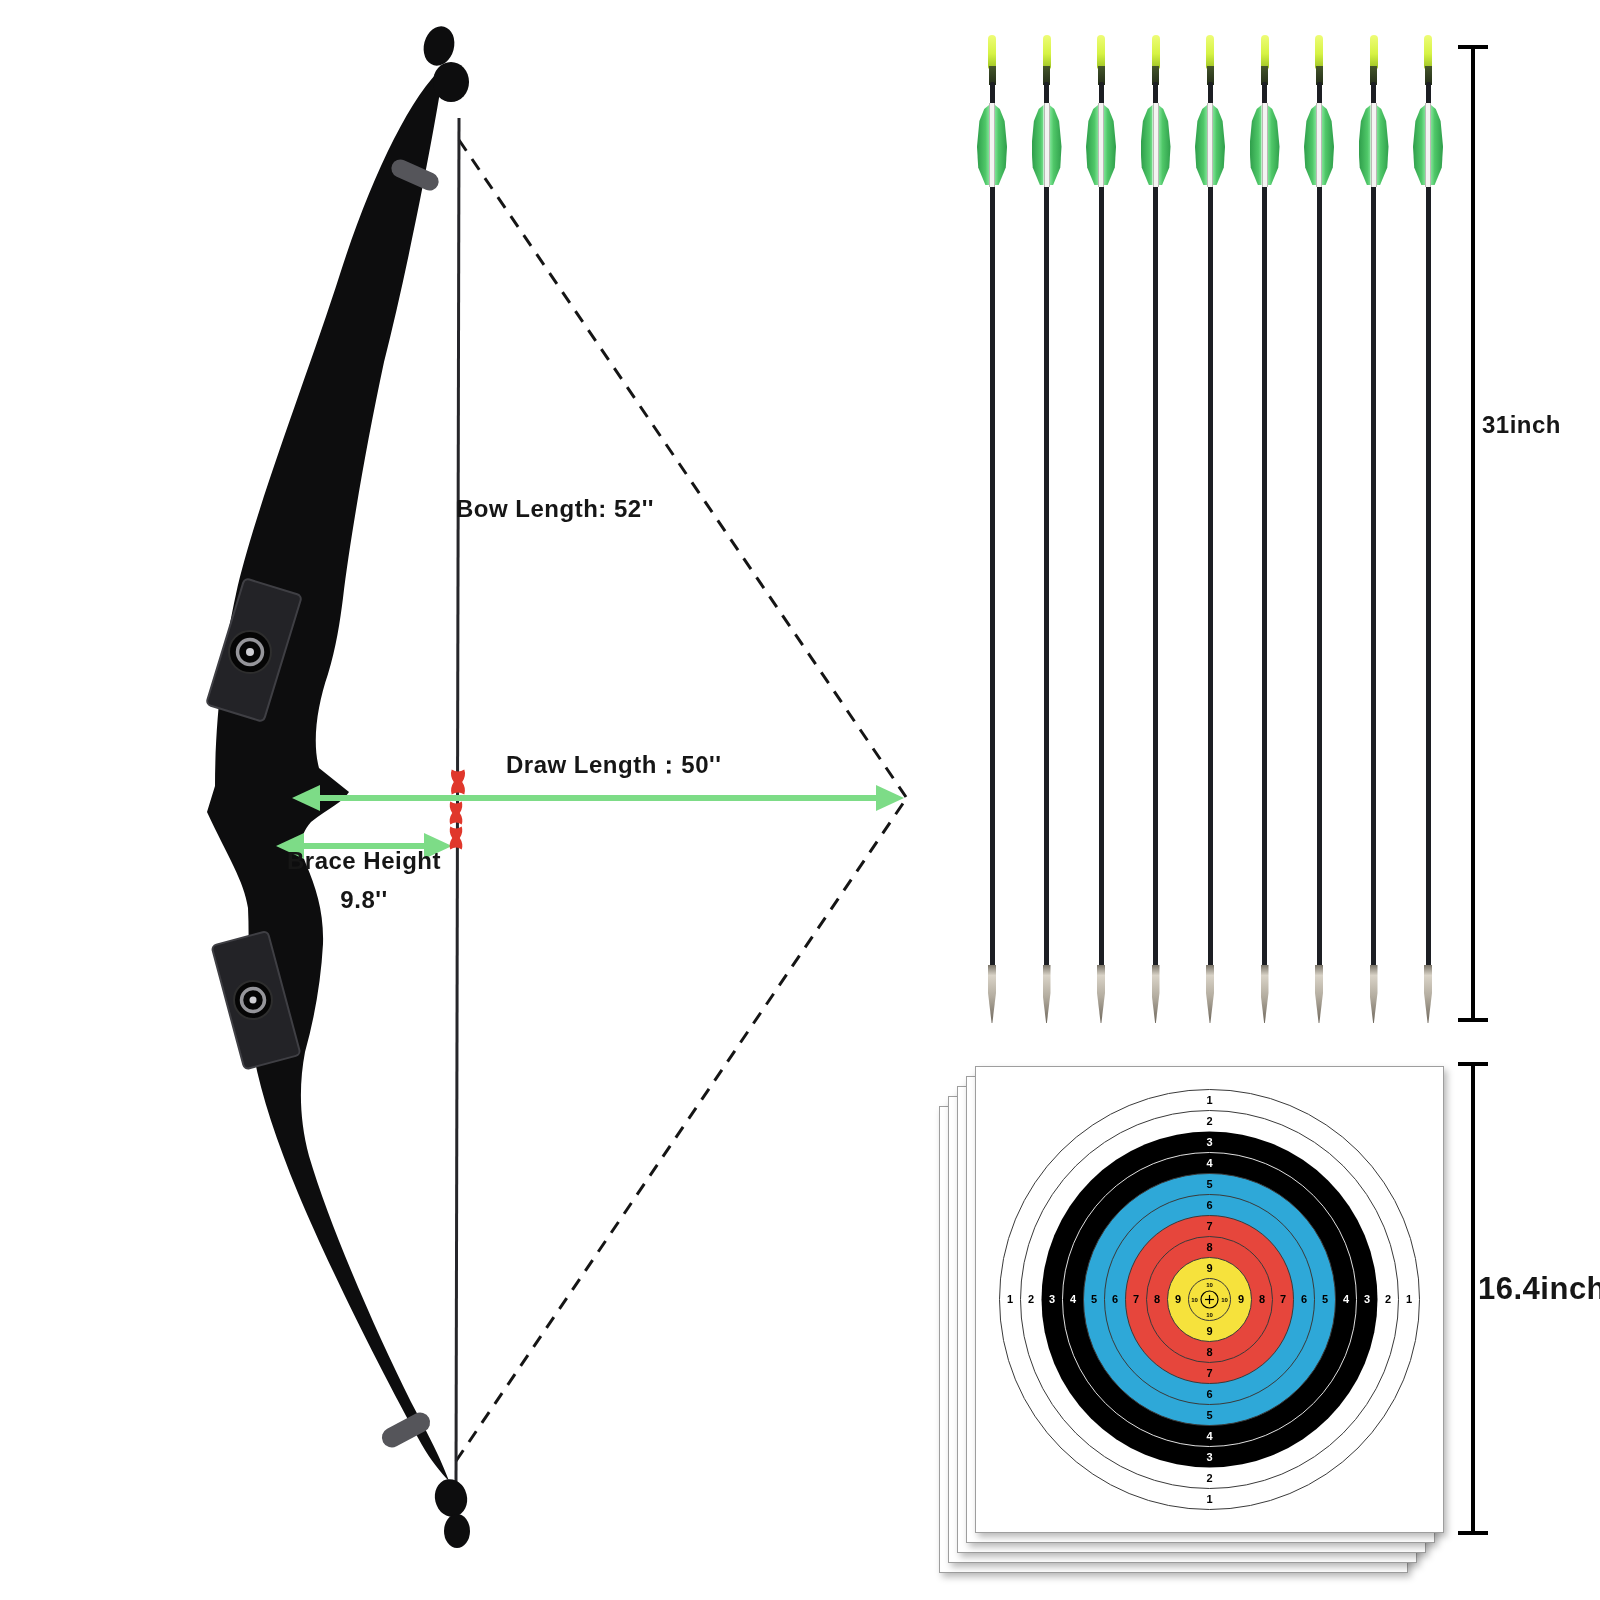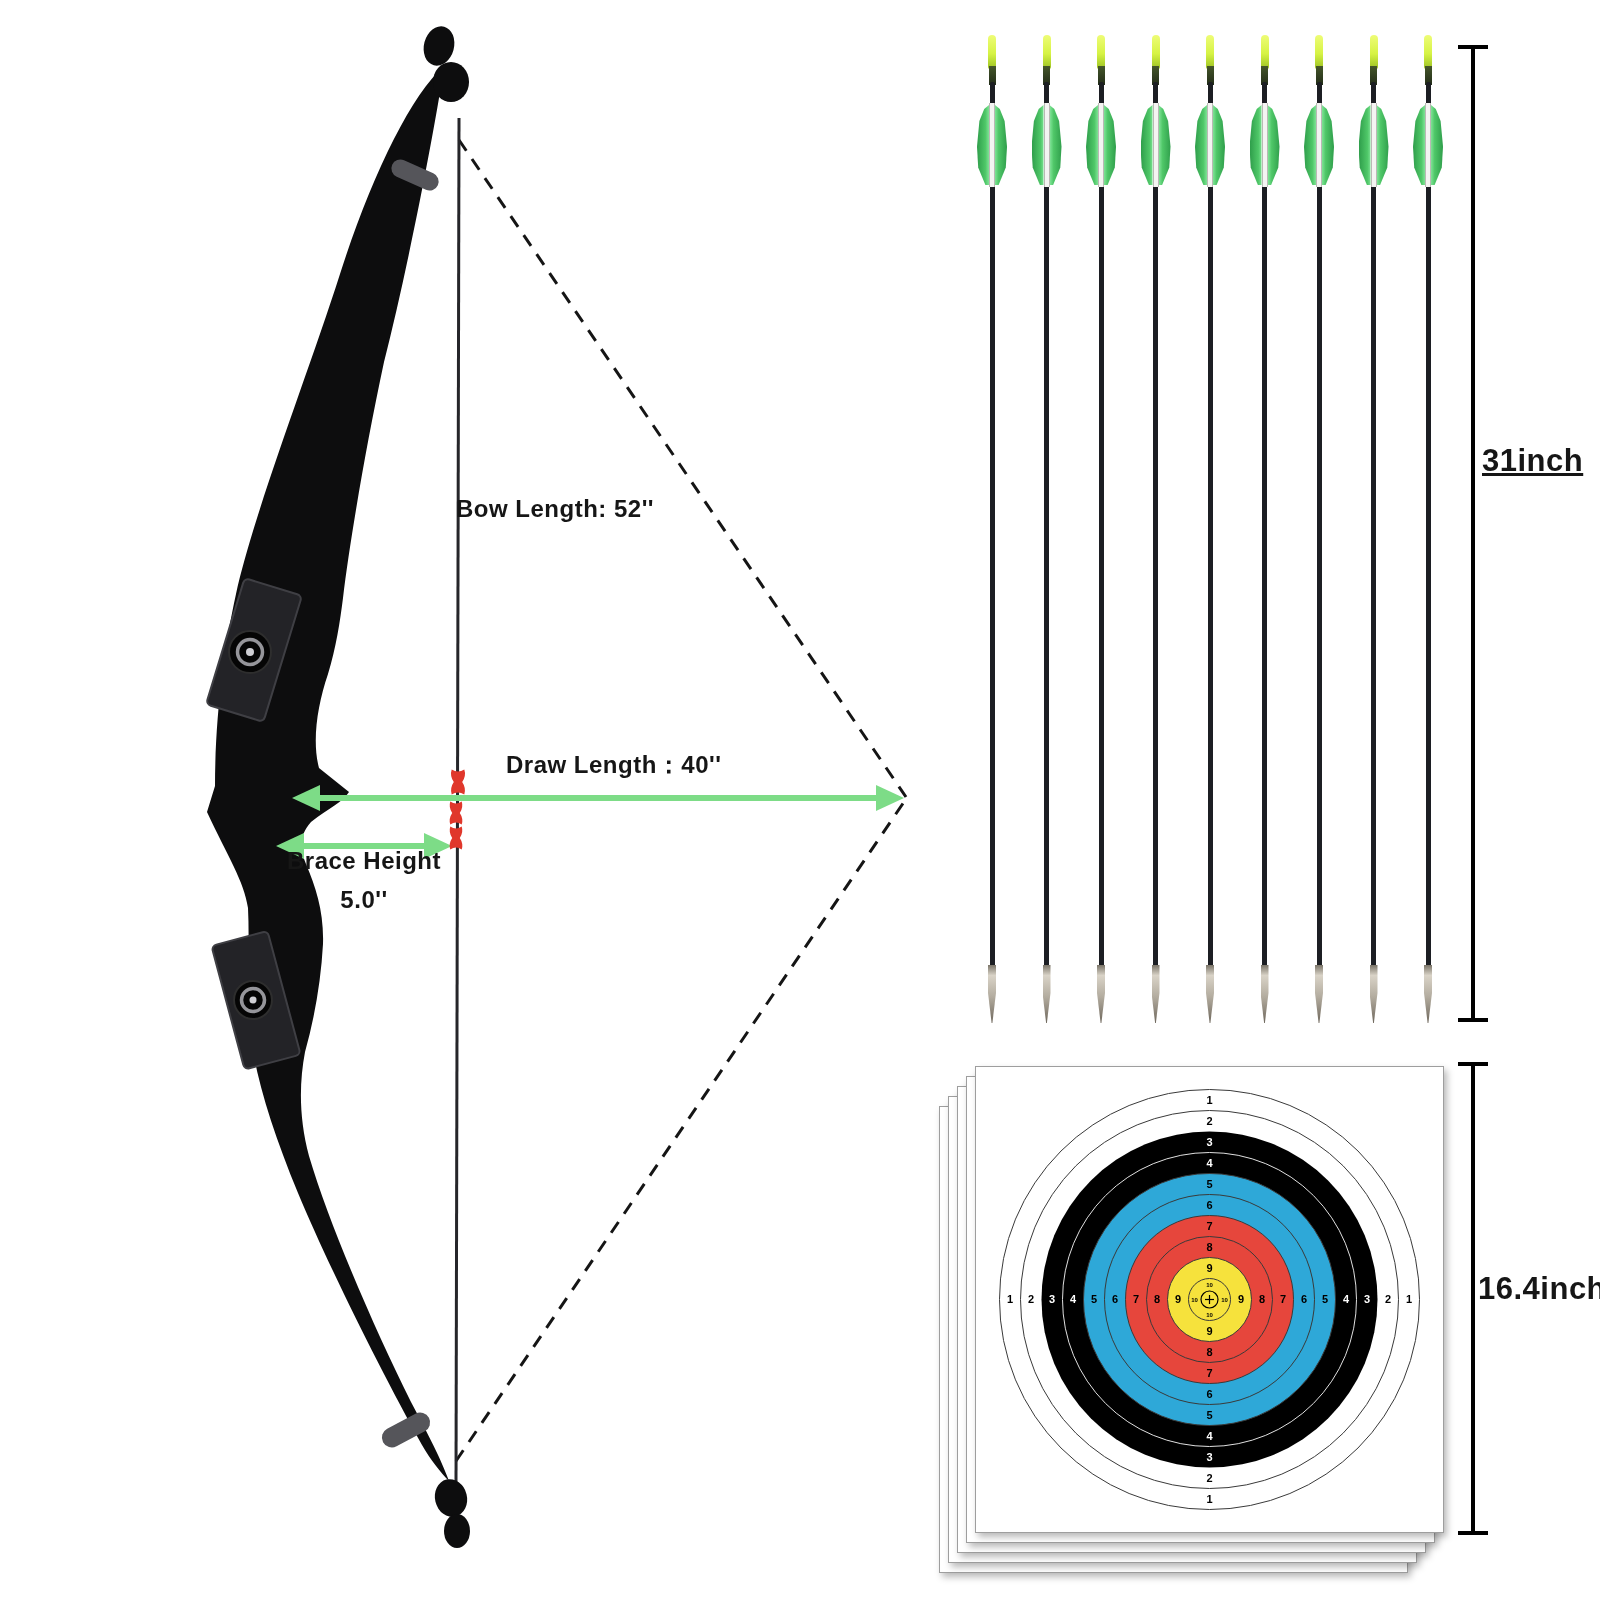--- a/index.html
+++ b/index.html
@@ -8,21 +8,21 @@
     overflow:hidden; font-family:"Liberation Sans", sans-serif;
   }
   .label{
     position:absolute; font-weight:700; color:#161616; white-space:nowrap;
     font-size:24px; line-height:1.1; letter-spacing:0.5px;
   }
   #bow-length-label{left:456px; top:496px;}
   #draw-length-label{left:506px; top:752px;}
   #brace-height-label{left:268px; top:848px; width:192px; text-align:center;}
   #brace-height-value{left:268px; top:887px; width:192px; text-align:center;}
-  #arrow-length-label{left:1482px; top:444px; font-size:31px;text-decoration:underline;}
+  #arrow-length-label{left:1482px; top:412px; font-size:24px;}
   #target-size-label{left:1478px; top:1272px; font-size:31px;}
 
   .bow-svg{position:absolute; left:0; top:0; width:950px; height:1600px;}
 
   
   .measure{position:absolute; width:30px;}
   .measure .rule{position:absolute; left:13px; top:0; bottom:0; width:4px; background:var(--ink);}
   .measure .cap{position:absolute; left:0; width:30px; height:4px; background:var(--ink);}
   .measure .cap.top{top:0;}
   .measure .cap.bottom{bottom:0;}
@@ -128,23 +128,23 @@
 
     <defs>
       <path id="bead" d="M -6 -12 Q 0 -8 6 -12 Q 8 -6 4 0 Q 8 6 6 12 Q 0 8 -6 12 Q -8 6 -4 0 Q -8 -6 -6 -12 Z"></path>
     </defs>
     <use href="#bead" transform="translate(458 782) scale(1.05)" style="fill:var(--red)"></use>
     <use href="#bead" transform="translate(456 813) scale(0.95)" style="fill:var(--red)"></use>
     <use href="#bead" transform="translate(456 838) scale(0.95)" style="fill:var(--red)"></use>
   </svg>
 
   <div class="label" id="bow-length-label">Bow Length: 52''</div>
-  <div class="label" id="draw-length-label">Draw Length：40''</div>
+  <div class="label" id="draw-length-label">Draw Length：50''</div>
   <div class="label" id="brace-height-label">Brace Height</div>
-  <div class="label" id="brace-height-value">5.0''</div>
+  <div class="label" id="brace-height-value">9.8''</div>
 
   <div id="arrows-row">
       <div class="arrow" style="left: 975px;">
         <div class="nock"></div>
         <div class="collar"></div>
         <div class="shaft"></div>
         <div class="vane l"></div>
         <div class="vane r"></div>
         <div class="stripe"></div>
         <div class="point"></div>

